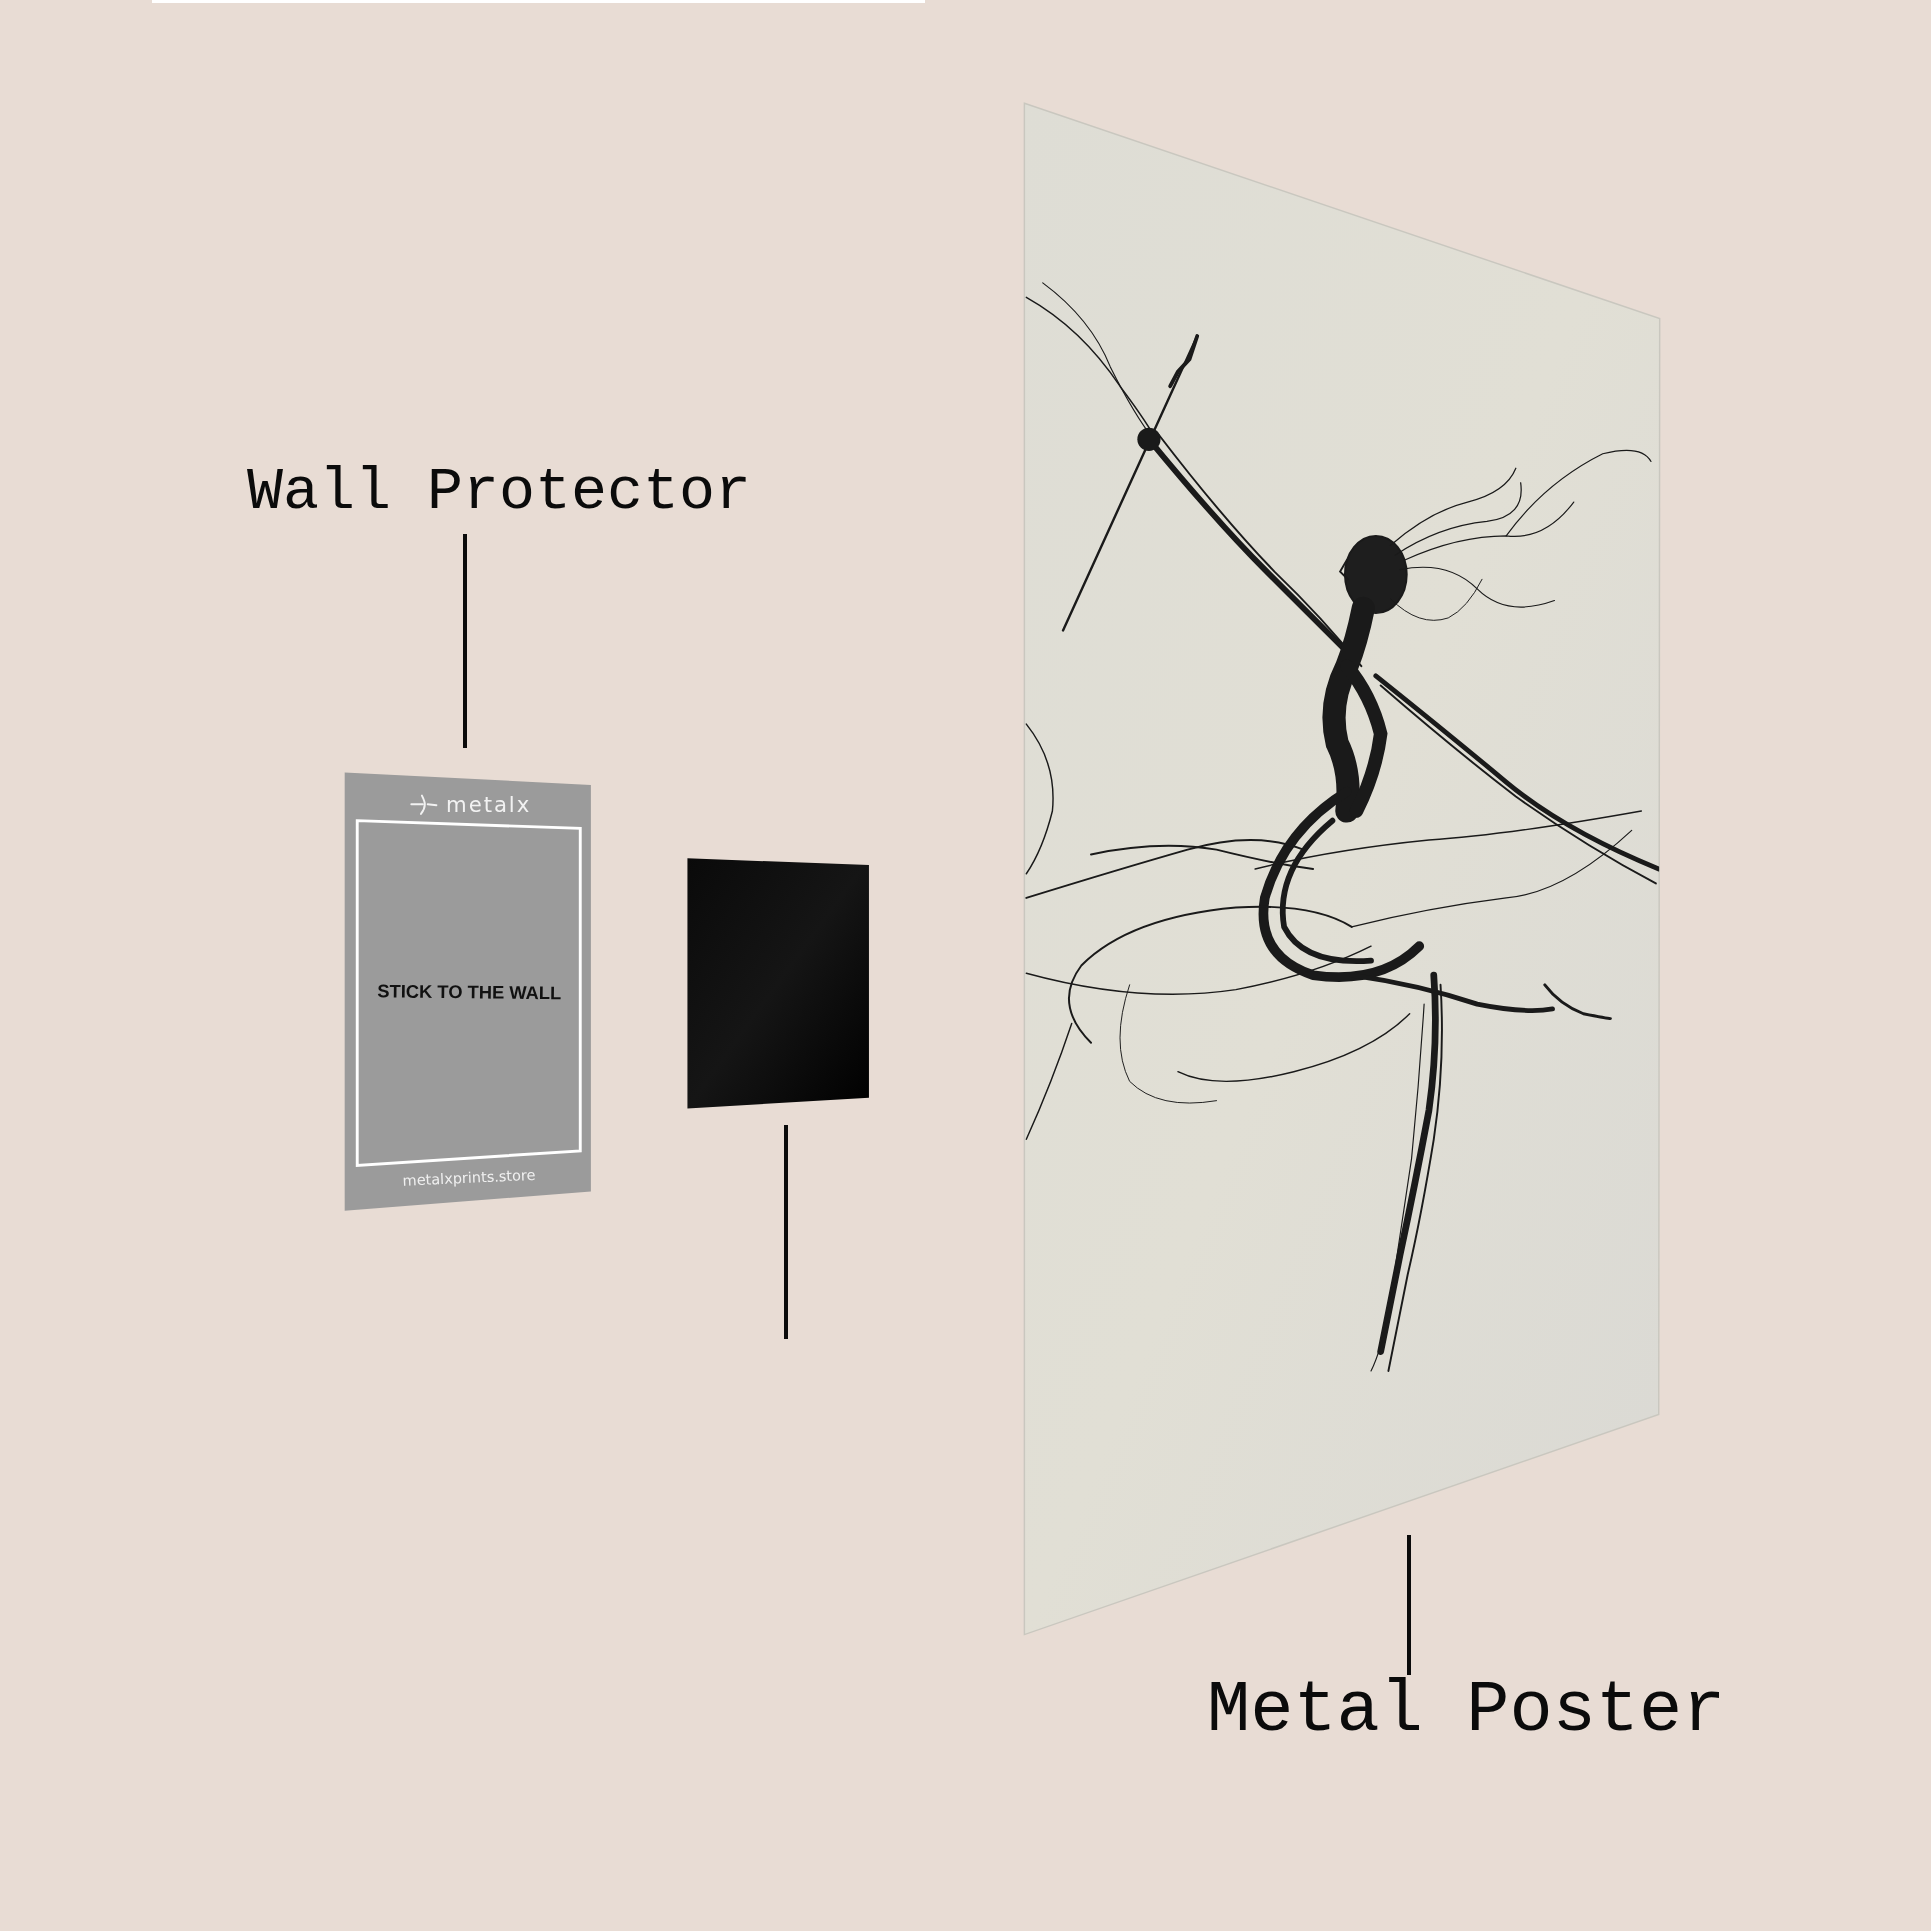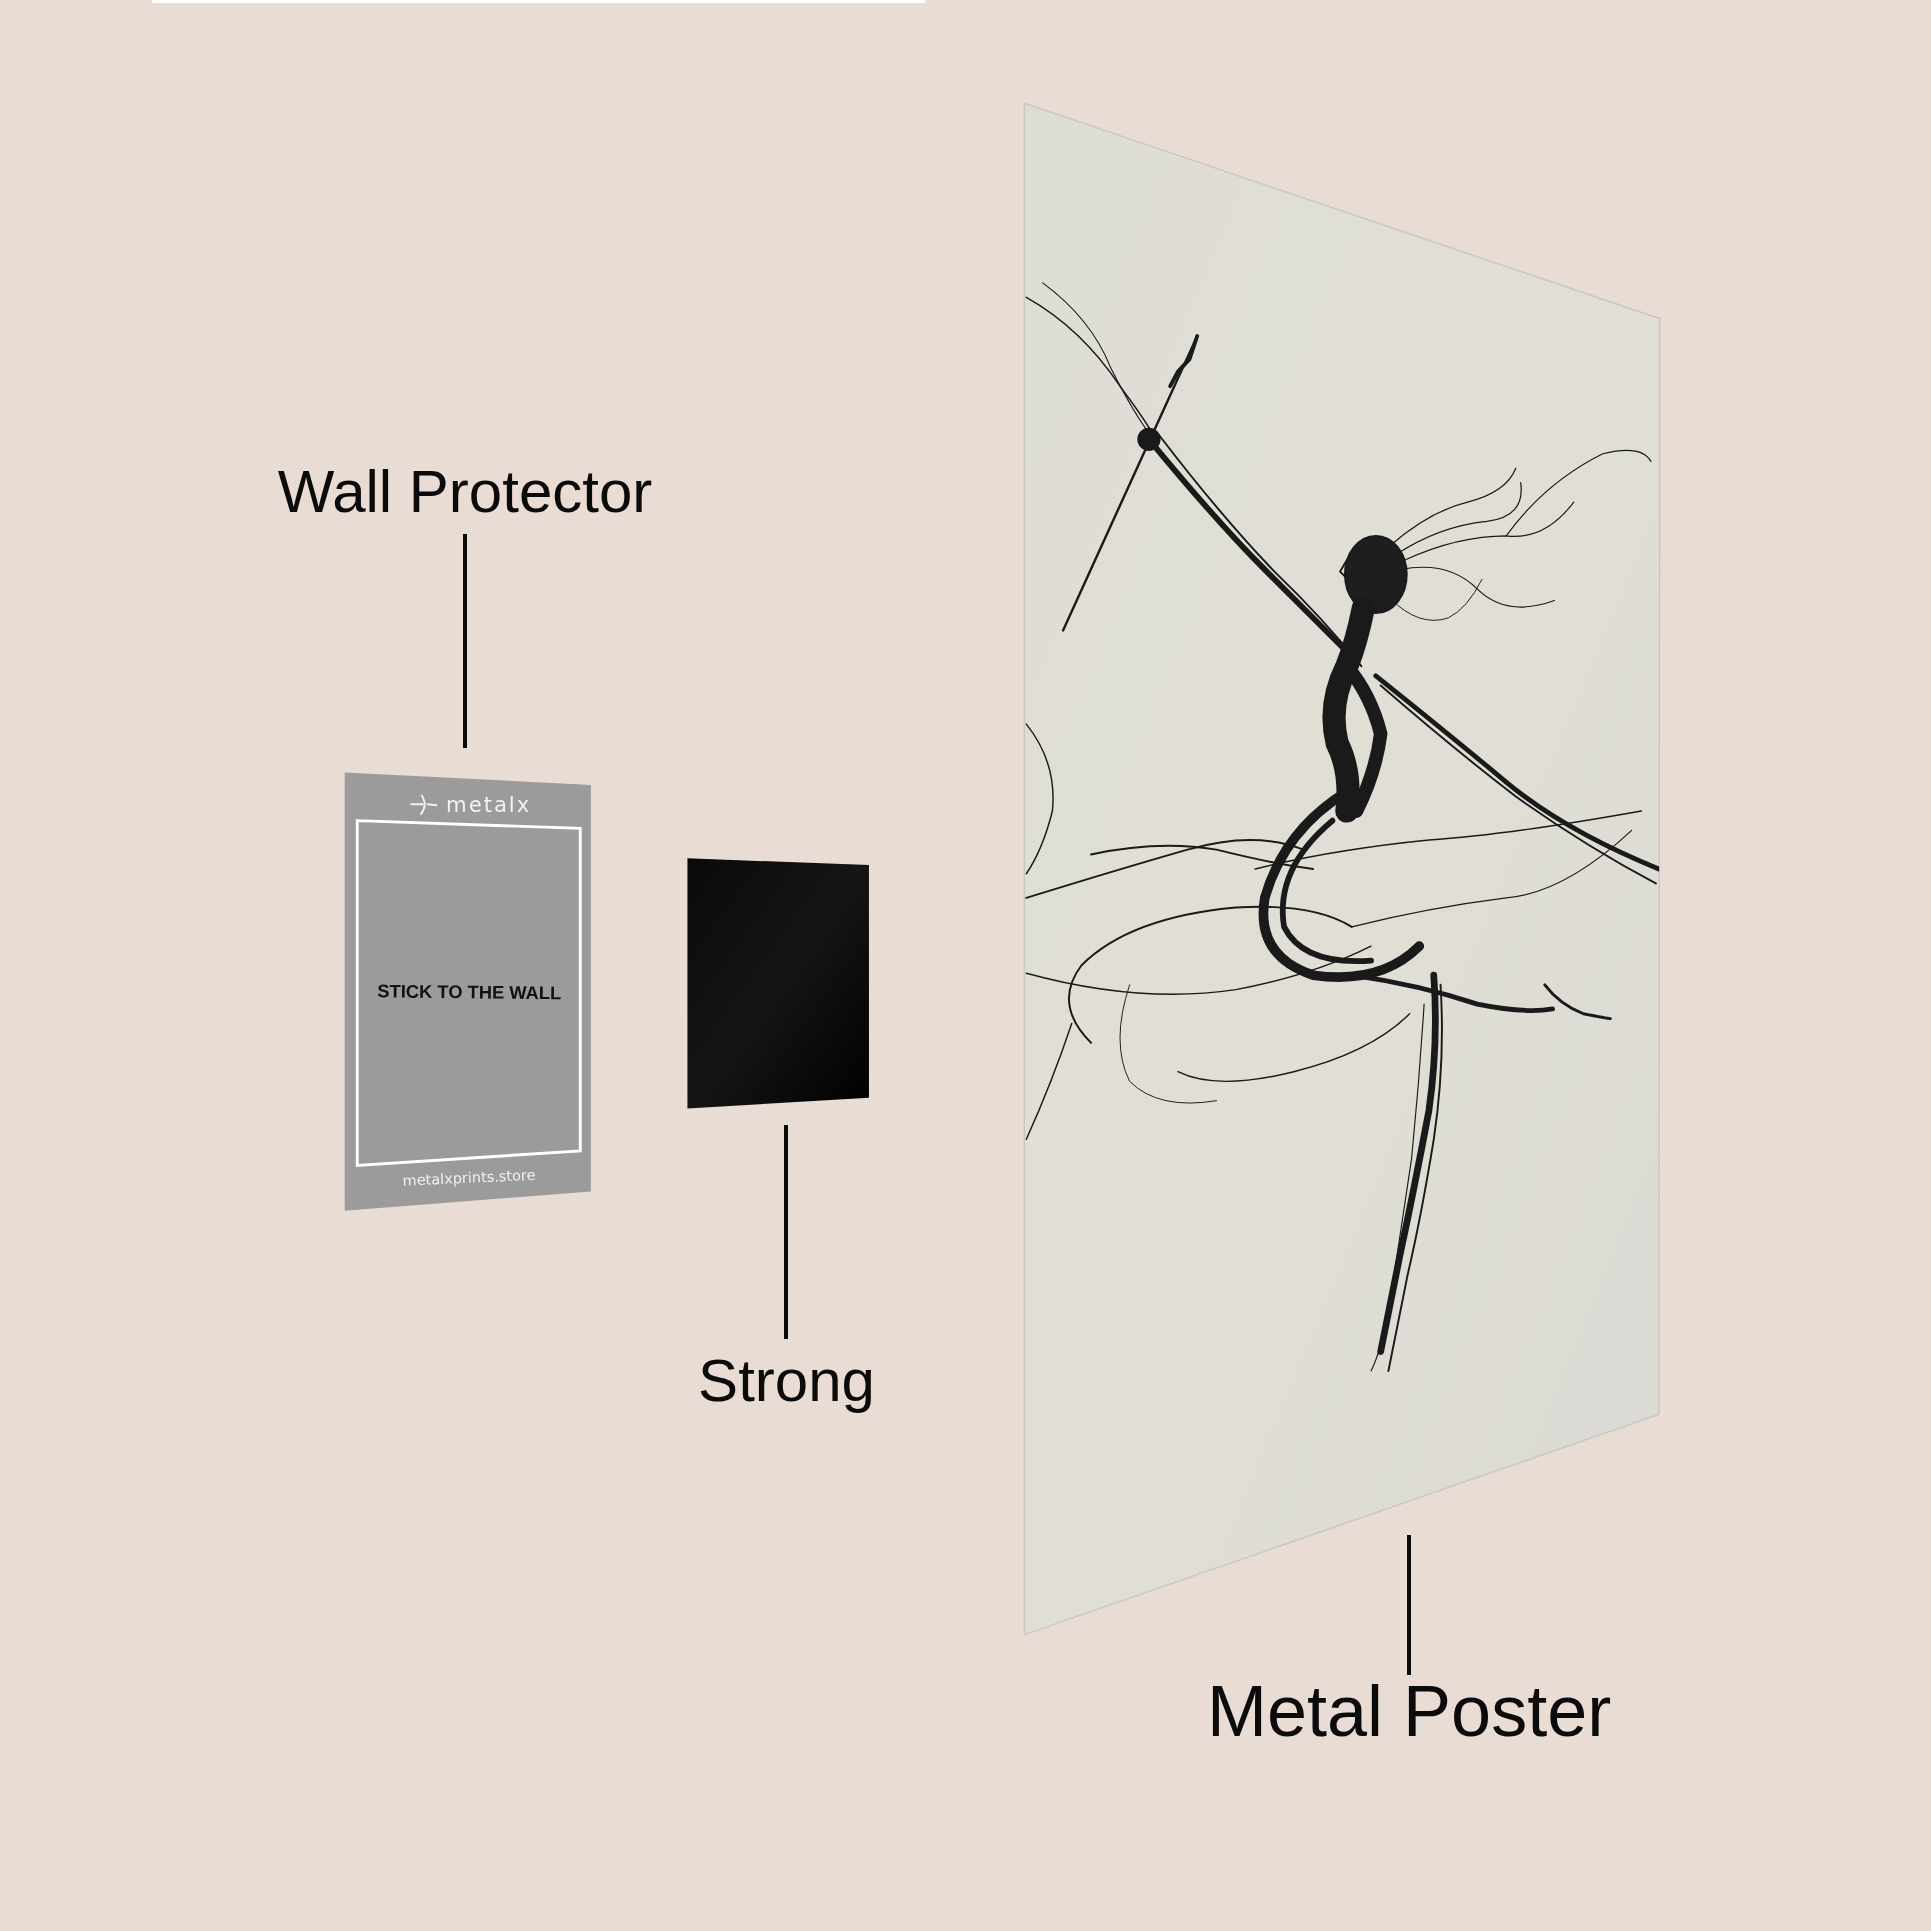--- a/index.html
+++ b/index.html
@@ -8,21 +8,21 @@
     background: #E8DCD4;
     font-family: "DejaVu Sans", "Liberation Sans", sans-serif;
   }
   .top-strip {
     position: absolute; left: 152px; top: 0; width: 773px; height: 2.9px;
     background: #FFFFFF;
   }
   .stage { position: absolute; left: 0; top: 0; width: 1931px; height: 1931px; }
   .label {
     position: absolute; color: #0B0B0B; font-weight: 400;
-    font-family: Liberation Sans, sans-serif; white-space: nowrap;
+    font-family: Liberation Mono, monospace; white-space: nowrap;
     letter-spacing: 0px; line-height: 1;
   }
   .label.wall { left: 247px; top: 462px; font-size: 60px; width: 436px; text-align: center; }
   .label.magnet { left: 637px; top: 1343px; font-size: 60px; width: 299px; text-align: center; line-height: 75px; }
   .label.poster { left: 1207px; top: 1675px; font-size: 72px; width: 398px; text-align: center; }
   .leader { position: absolute; width: 3.9px; background: #0B0B0B; }
   .leader.wall { left: 463px; top: 534px; height: 214px; }
   .leader.magnet { left: 784px; top: 1125px; height: 214px; }
   .leader.poster { left: 1407px; top: 1535px; height: 140px; }
 </style>
@@ -117,18 +117,17 @@
       <path d="M1475,1040 Q1470,1120 1462,1200 Q1450,1280 1438,1360 Q1430,1400 1420,1420" stroke-width="1.2"></path>
     </g>
   </g>
 </svg>
 
 <div class="label wall">Wall Protector</div>
 <div class="leader wall"></div>
 
 <div class="leader magnet"></div>
 <div class="label magnet">
-  <div>Strong</div>
 </div>
 
 <div class="leader poster"></div>
 <div class="label poster">Metal Poster</div>
 
 
 </body></html>

